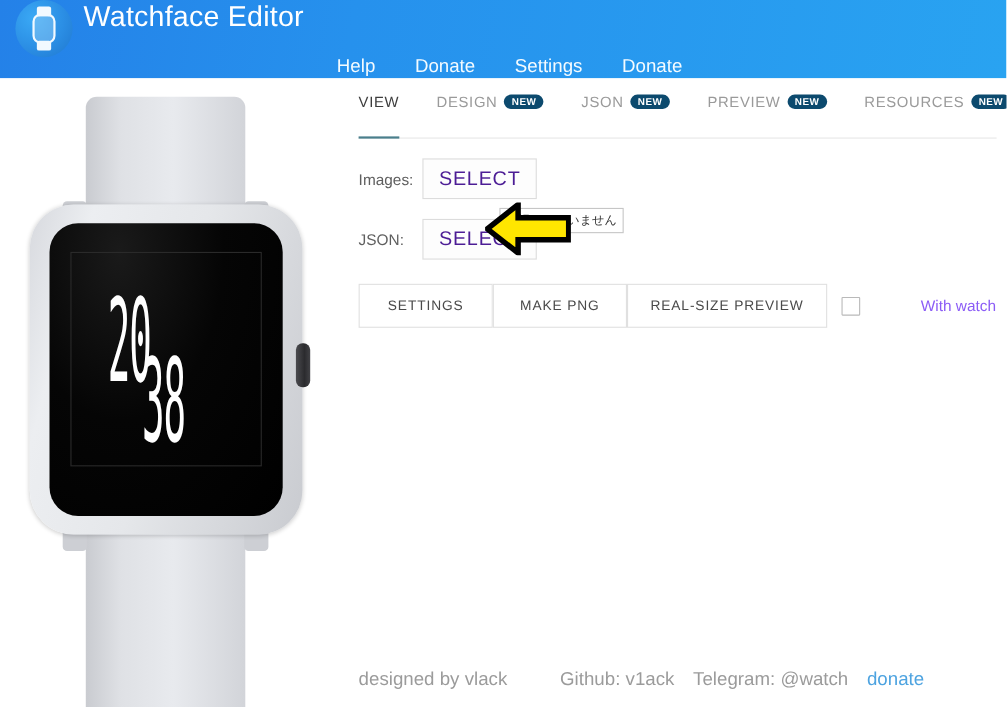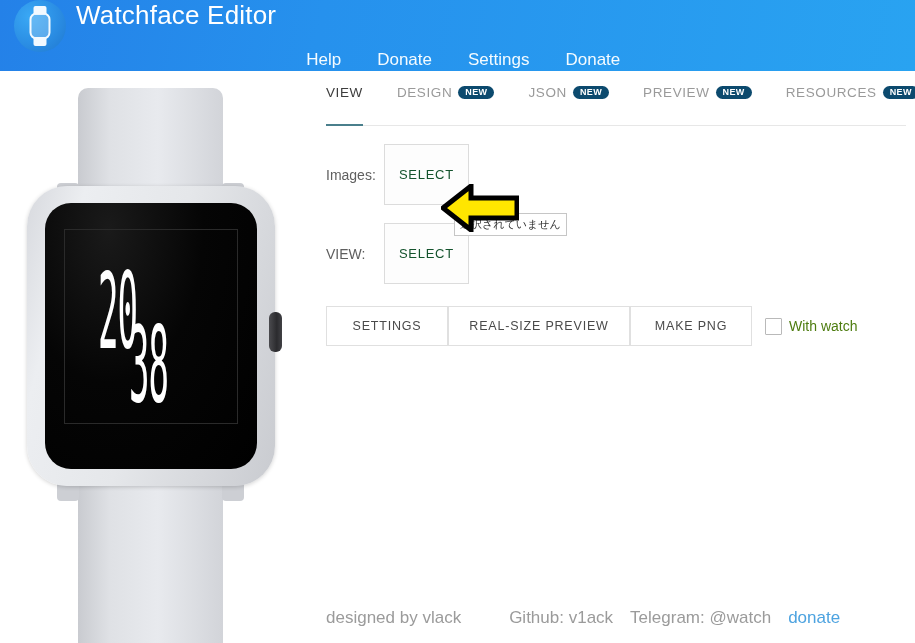--- a/index.html
+++ b/index.html
@@ -239,24 +239,24 @@
   }
   .file-label {
     font-size: 14px;
     color: #5f5f5f;
     width: 58px;
     flex: 0 0 auto;
   }
   .select-btn {
     border: 1px solid #dcdcdc;
     background: #fdfdfd;
-    color: #14532d;
-    font-size: 13px;
+    color: #4c1d95;
+    font-size: 18px;
     letter-spacing: 0.7px;
-    padding: 22px 14px;
+    padding: 7px 14px;
     cursor: pointer;
     font-family: "Liberation Sans", sans-serif;
   }
   .file-status {
     position: absolute;
     left: 128px;
     top: -10px;
     border: 1px solid #c6c6c6;
     background: #ffffff;
     color: #333;
@@ -292,22 +292,23 @@
   .checkbox-box {
     width: 15px;
     height: 15px;
     border: 1px solid #b9b9b9;
     background: #fff;
     cursor: pointer;
     border-radius: 1px;
   }
   .checkbox-label {
     font-size: 14px;
-    color: #4d7c0f;
-    white-space: nowrap;
+    color: #8b5cf6;
+    white-space: nowrap;
+    margin-left: 48px;
   }
 
   
   .arrow-annot {
     position: absolute;
     left: 441px;
     top: 184px;
     width: 78px;
     height: 48px;
     pointer-events: none;
@@ -394,29 +395,29 @@
       <span class="badge-new">NEW</span>
     </div>
   </div>
 
   <div class="file-row">
     <span class="file-label">Images:</span>
     <button class="select-btn">SELECT</button>
   </div>
 
   <div class="file-row">
-    <span class="file-label">VIEW:</span>
+    <span class="file-label">JSON:</span>
     <button class="select-btn">SELECT</button>
     <span class="file-status">選択されていません</span>
   </div>
 
   <div class="action-row">
     <button class="action-btn">SETTINGS</button>
+    <button class="action-btn">MAKE PNG</button>
     <button class="action-btn wide">REAL-SIZE PREVIEW</button>
-    <button class="action-btn">MAKE PNG</button>
     <div class="checkbox-wrap">
       <div class="checkbox-box"></div>
       <span class="checkbox-label">With watch</span>
     </div>
   </div>
 </div>
 
 <div class="arrow-annot">
   <svg width="78" height="48" viewBox="0 0 78 48" xmlns="http://www.w3.org/2000/svg">
     <polygon points="2,24 30,2 30,14 76,14 76,34 30,34 30,46" fill="#ffe600" stroke="#000000" stroke-width="5" stroke-linejoin="miter"></polygon>

